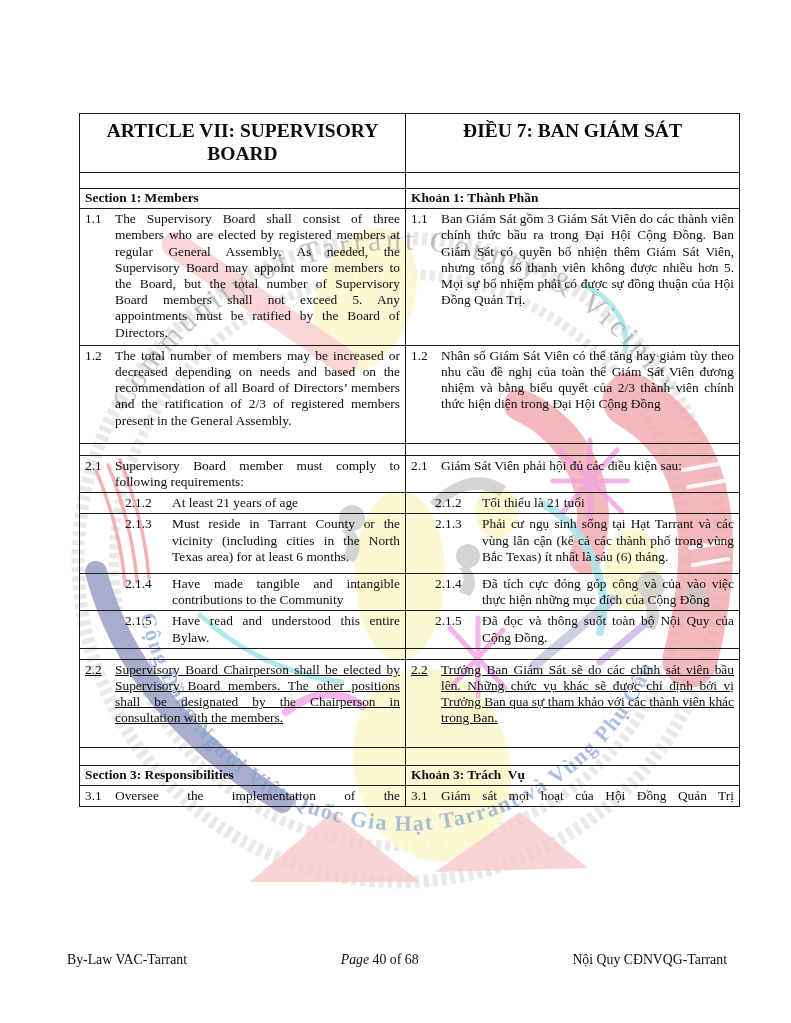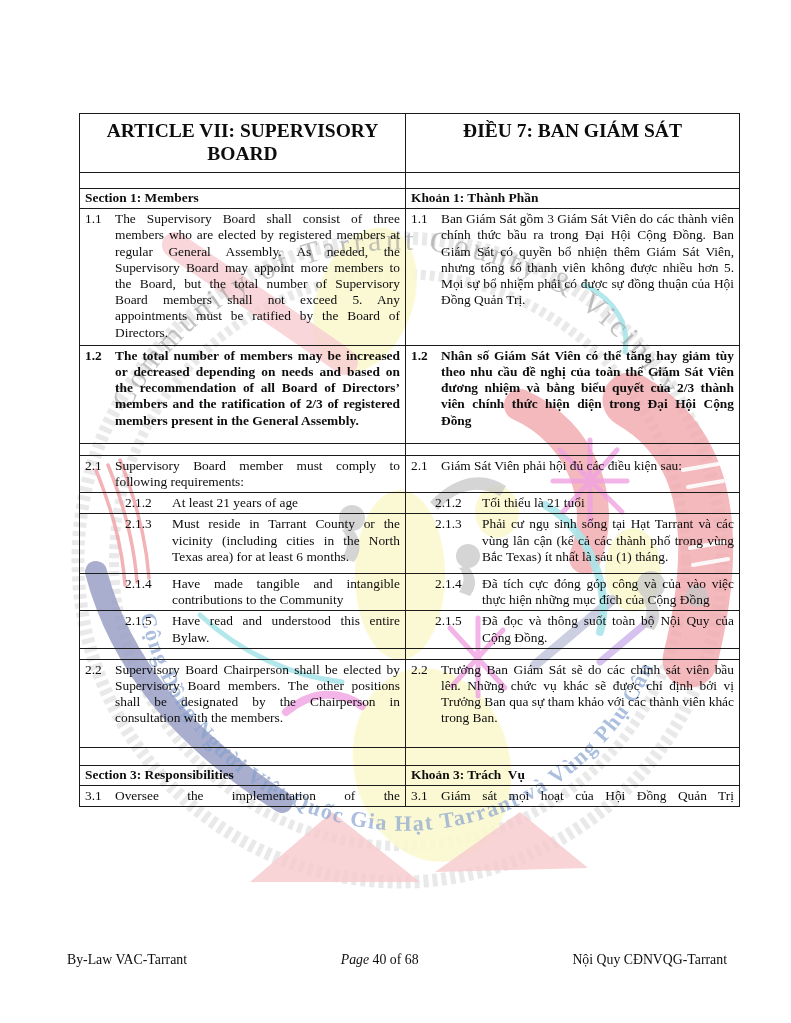--- a/index.html
+++ b/index.html
@@ -15,25 +15,25 @@
   tr.spacer td{padding:0;}
   tr.sp15 td{height:15px;} tr.sp11 td{height:11px;} tr.sp10 td{height:10px;} tr.sp17 td{height:17px;}
   .item{display:flex;}
   .num{flex:0 0 30px;}
   .sub{margin-left:40px;}
   td.vi .sub{margin-left:24px;}
   .sub .num{flex:0 0 47px;}
   .txt{flex:1;text-align:justify;}
   .fj{text-align-last:justify;}
   tr.r11 td{padding-bottom:4px;}
-  tr.r12 td{padding-bottom:14px;font-weight:bold;}
+  tr.r12 td{padding-bottom:14px;}
   tr.r211 td{padding-bottom:4px;}
   tr.r213 td{padding-bottom:8px;}
   tr.r215 td{}
-  tr.r22 td{padding-bottom:20px;}
+  tr.r22 td{padding-bottom:20px;text-decoration:underline;}
 
   .footer{position:absolute;left:67px;top:952px;width:660px;display:flex;justify-content:space-between;font-size:13.8px;}
   .f-left{}
   .pg{font-style:italic;}
 
   
   .wm-rope{fill:none;stroke:var(--wm-rope);stroke-dasharray:5 4;opacity:.6;}
   .wm-stroke{fill:none;stroke-linecap:round;}
   .wm-text-top{fill:var(--wm-gray_text);font-size:30px;letter-spacing:4px;opacity:.8;
                font-family:"Liberation Serif","DejaVu Serif",serif;}
@@ -224,21 +224,21 @@
     <tr class="r213">
       <td class="en">
         <div class="item sub">
               <span class="num">2.1.3</span>
               <div class="txt">Must reside in Tarrant County or the vicinity (including cities in the North Texas area) for at least 6 months.</div>
             </div>
       </td>
       <td class="vi">
         <div class="item sub">
               <span class="num">2.1.3</span>
-              <div class="txt">Phải cư ngụ sinh sống tại Hạt Tarrant và các vùng lân cận (kể cả các thành phố trong vùng Bắc Texas) ít nhất là sáu (1) tháng.</div>
+              <div class="txt">Phải cư ngụ sinh sống tại Hạt Tarrant và các vùng lân cận (kể cả các thành phố trong vùng Bắc Texas) ít nhất là sáu (6) tháng.</div>
             </div>
       </td>
     </tr>
 
     <tr class="r214">
       <td class="en">
         <div class="item sub">
               <span class="num">2.1.4</span>
               <div class="txt">Have made tangible and intangible contributions to the Community</div>
             </div>

